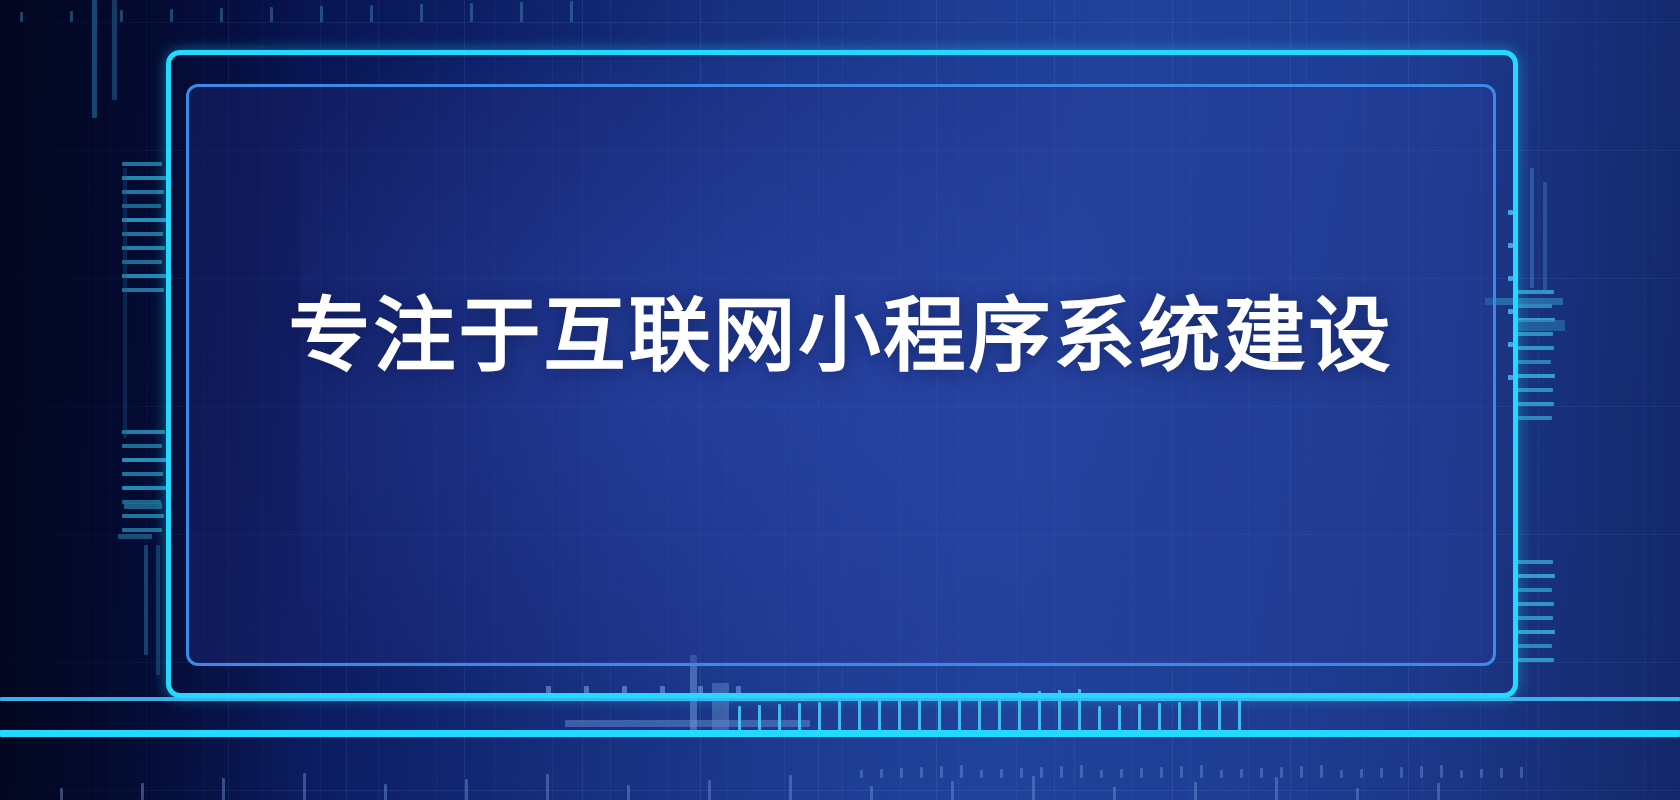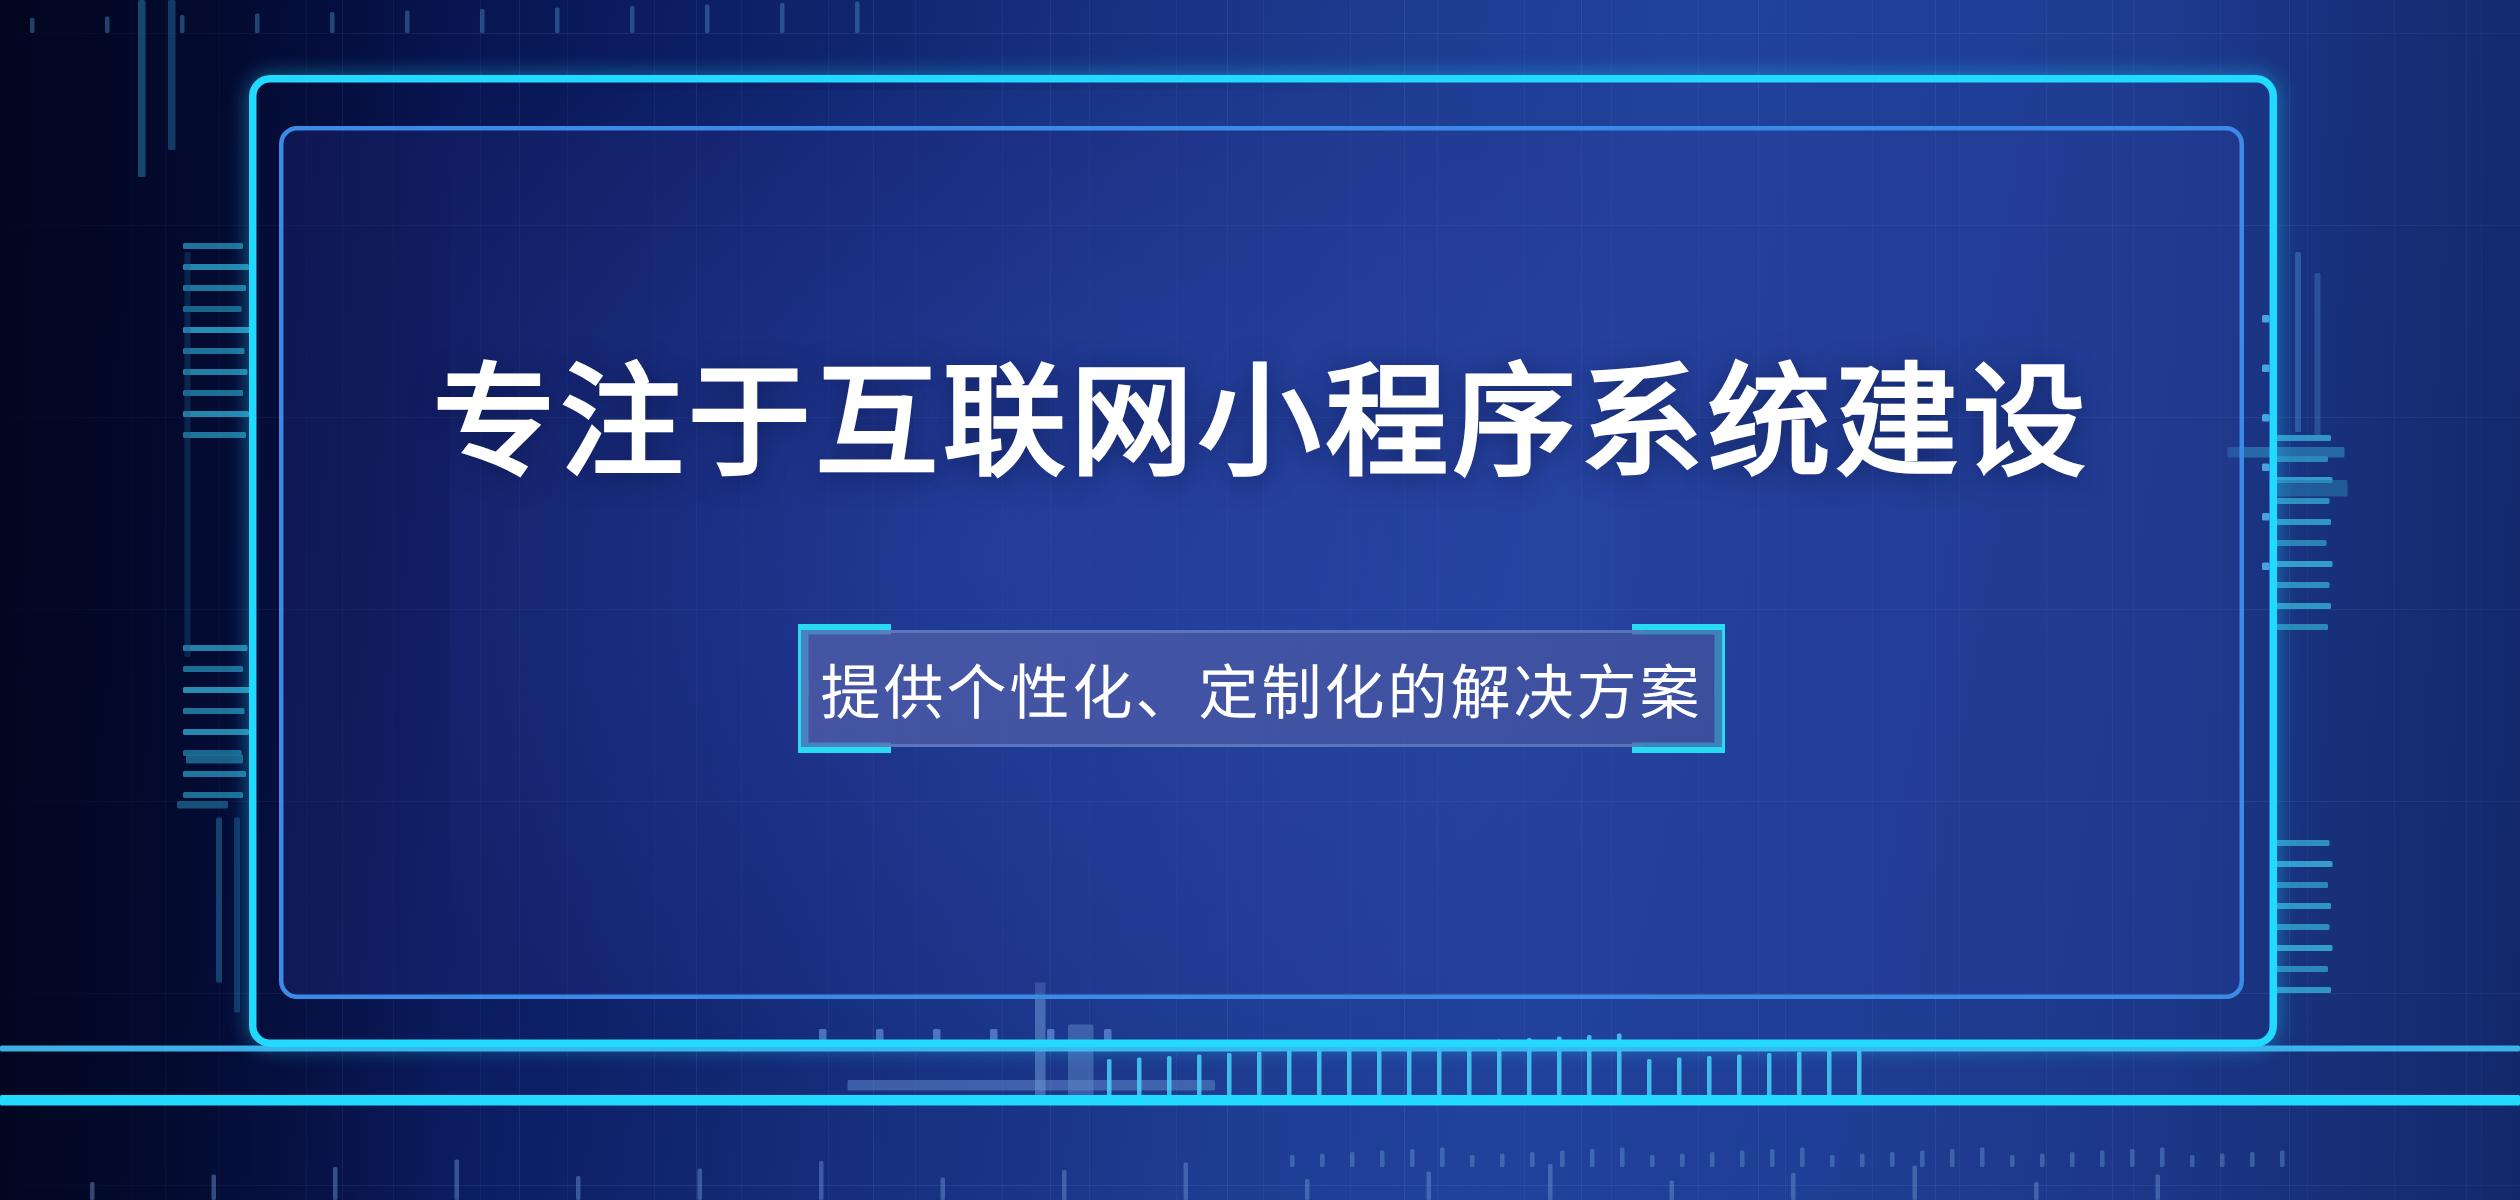--- a/index.html
+++ b/index.html
@@ -404,27 +404,16 @@
   <div class="bar" style="left:0px; top:697px; width:1680px; height:4px; background:#3fb8f0; opacity:0.95;"></div>
   <div class="bar" style="left:0px; top:730px; width:1680px; height:7px; background:#22d9ff;"></div>
 
   <div class="frame-outer"></div>
   <div class="frame-inner"></div>
 
   <div class="content">
 
     <h1 class="headline">专注于互联网小程序系统建设</h1>
 
-    <div class="sub-wrap">
-      <div class="brk brk-tl"></div>
-      <div class="brk brk-bl"></div>
-      <div class="brk brk-tr"></div>
-      <div class="brk brk-br"></div>
-      <div class="sub-rule sub-rule-top"></div>
-      <div class="sub-rule sub-rule-bot"></div>
-      <div class="sub-plate">
-        <span class="sub-text">提供个性化、定制化的解决方案</span>
-      </div>
-    </div>
 
   </div>
 
 </div>
 
 </body></html>

